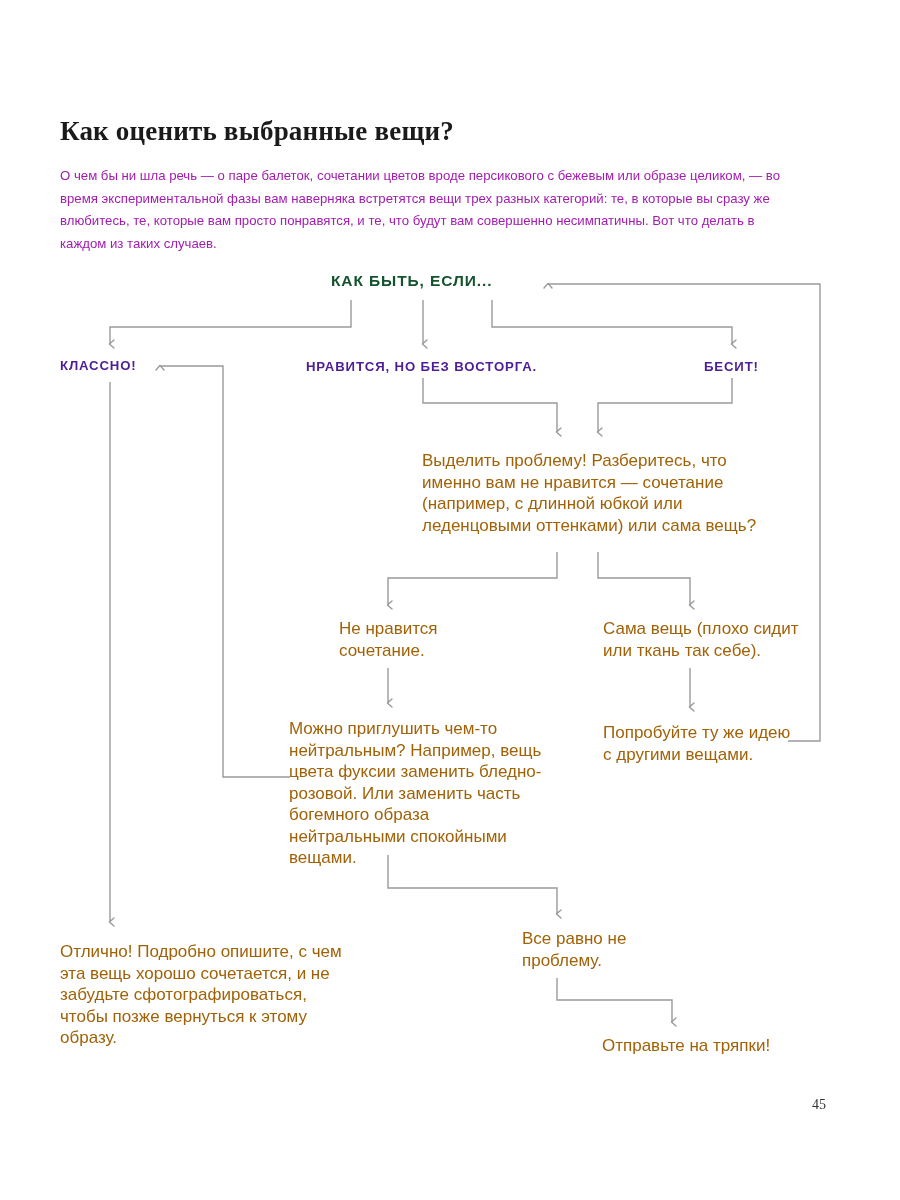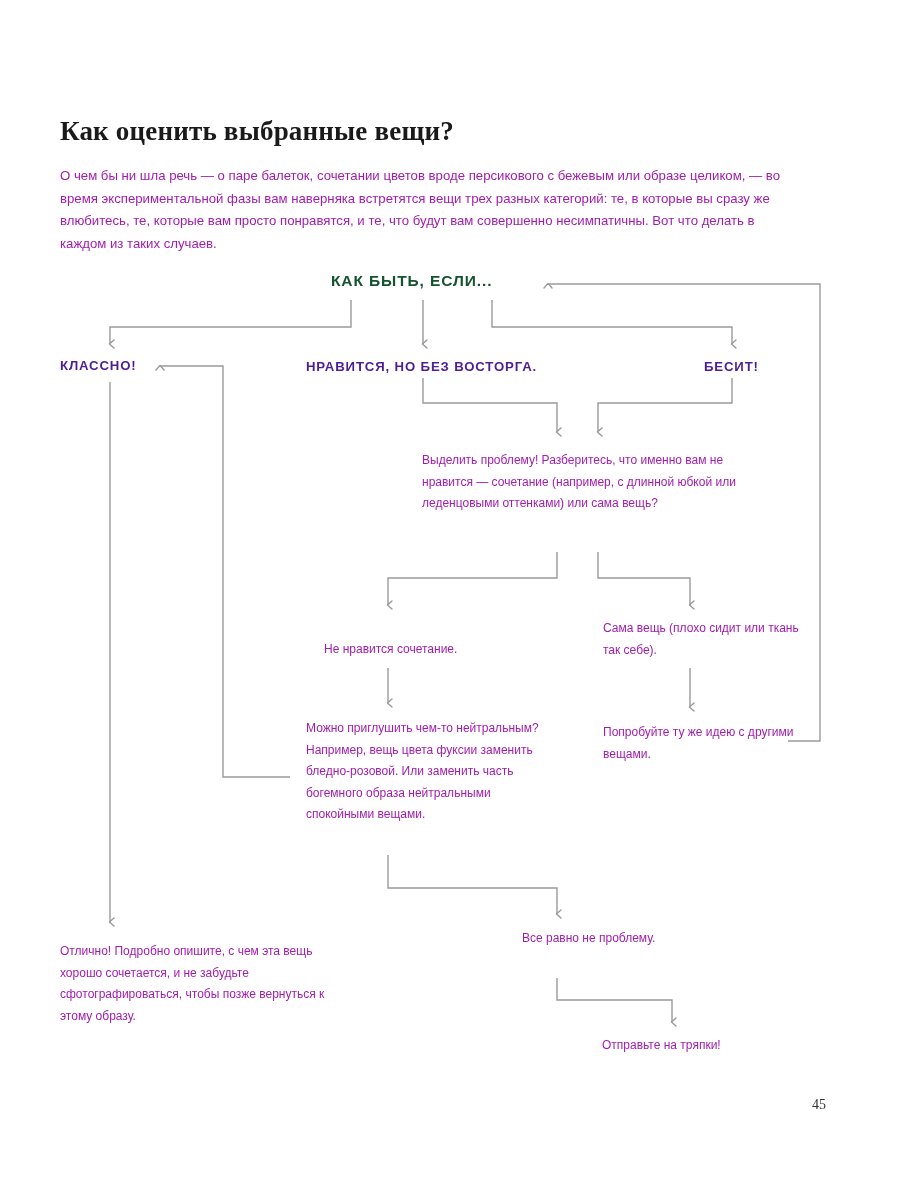--- a/index.html
+++ b/index.html
@@ -80,34 +80,34 @@
     white-space: nowrap;
   }
   .node-branch {
     font-weight: bold;
     font-size: 13.2px;
     letter-spacing: 0.85px;
     color: #4c1d95;
     white-space: nowrap;
   }
   .node-body {
-    font-size: 12px;
+    font-size: 17px;
     line-height: 21.5px;
-    color: #a21caf;
+    color: #a16207;
   }
 
   .n-head      { left: 331px; top: 272px; }
   .n-klassno   { left: 60px;  top: 358px; }
   .n-nravitsya { left: 306px; top: 359px; }
   .n-besit     { left: 704px; top: 359px; }
 
   .n-problem   { left: 422px; top: 450px; width: 345px; }
-  .n-nenrav    { left: 324px; top: 618px; width: 180px; margin-top: 21px; }
+  .n-nenrav    { left: 339px; top: 618px; width: 180px; }
   .n-samaves   { left: 603px; top: 618px; width: 200px; }
-  .n-priglush  { left: 306px; top: 718px; width: 255px; }
+  .n-priglush  { left: 289px; top: 718px; width: 255px; }
   .n-poprob    { left: 603px; top: 722px; width: 200px; }
   .n-otlichno  { left: 60px;  top: 941px; width: 295px; }
   .n-vseravno  { left: 522px; top: 928px; width: 180px; }
   .n-tryapki   { left: 602px; top: 1035px; width: 230px; white-space: nowrap; }
 </style>
 </head>
 <body>
 
 <div class="page">
 

